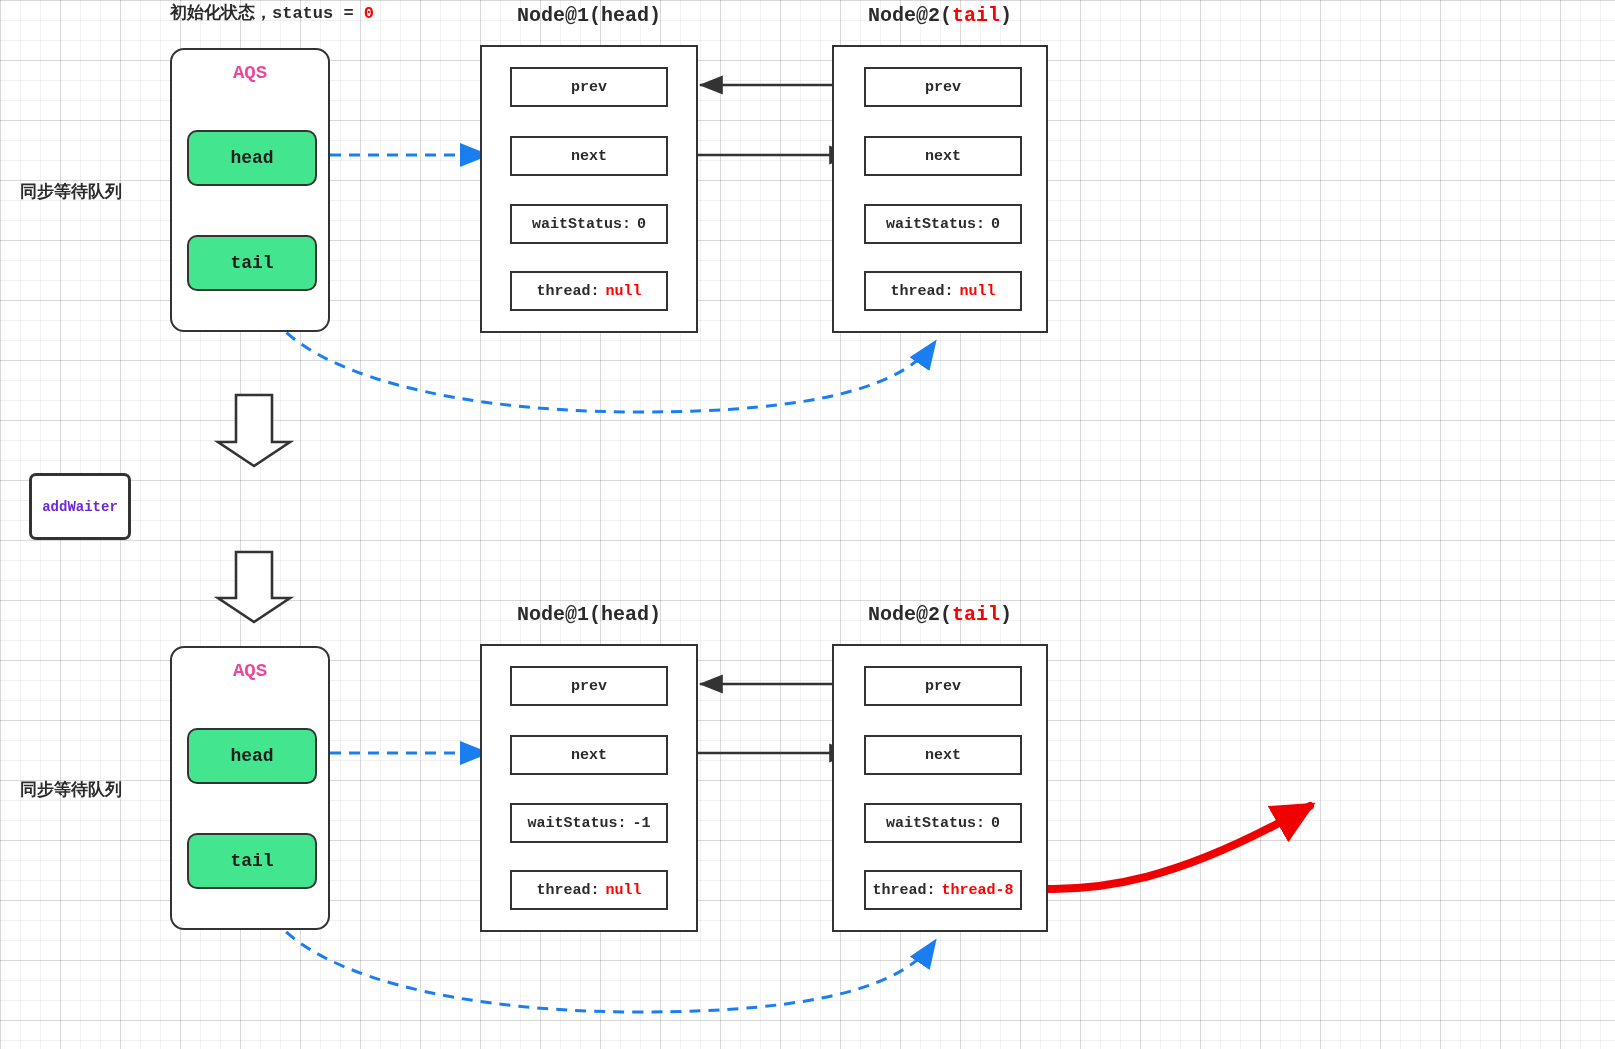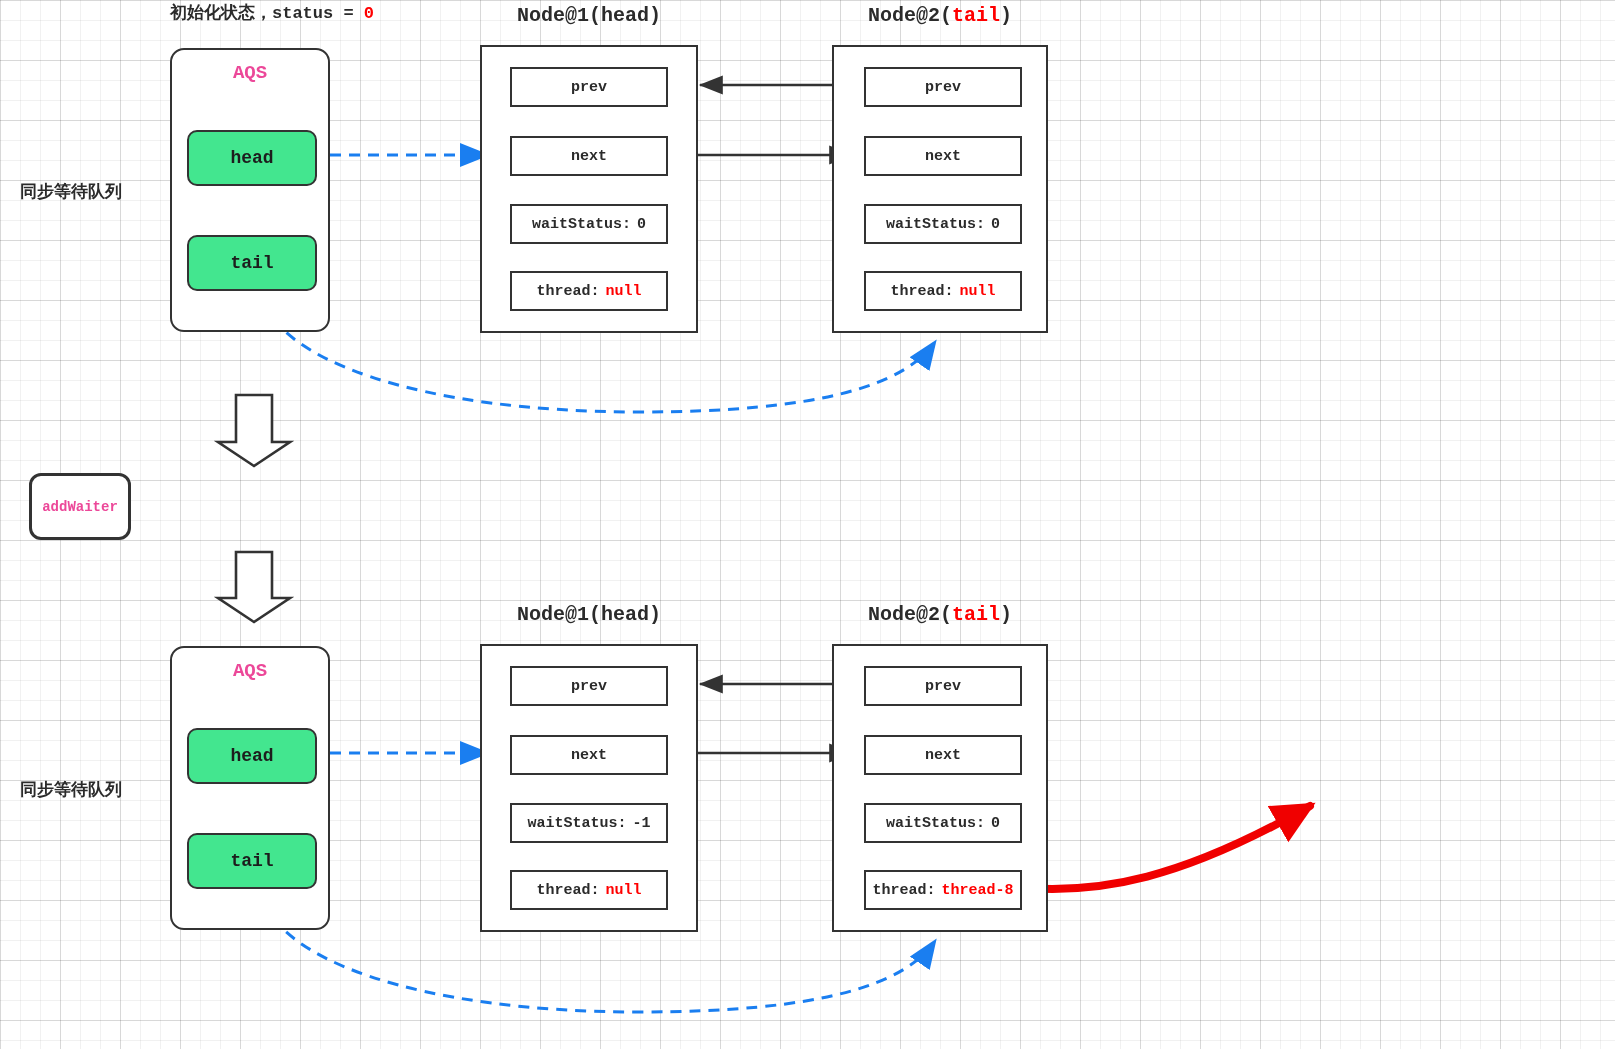--- a/index.html
+++ b/index.html
@@ -96,29 +96,29 @@
     font-size: 15px;
     font-weight: bold;
     color: #2b2b2b;
     white-space: nowrap;
   }
   .node-field .val { margin-left: 6px; }
 
   
   .waiter-box {
     border: 3px solid #333;
-    border-radius: 12px;
+    border-radius: 7px;
     background: #fff;
     box-sizing: border-box;
     display: flex;
     align-items: center;
     justify-content: center;
     font-size: 14px;
     font-weight: bold;
-    color: #ec4899;
+    color: #6d28d9;
   }
 
   svg.overlay {
     position: absolute;
     left: 0;
     top: 0;
     width: 1615px;
     height: 1049px;
     pointer-events: none;
   }

